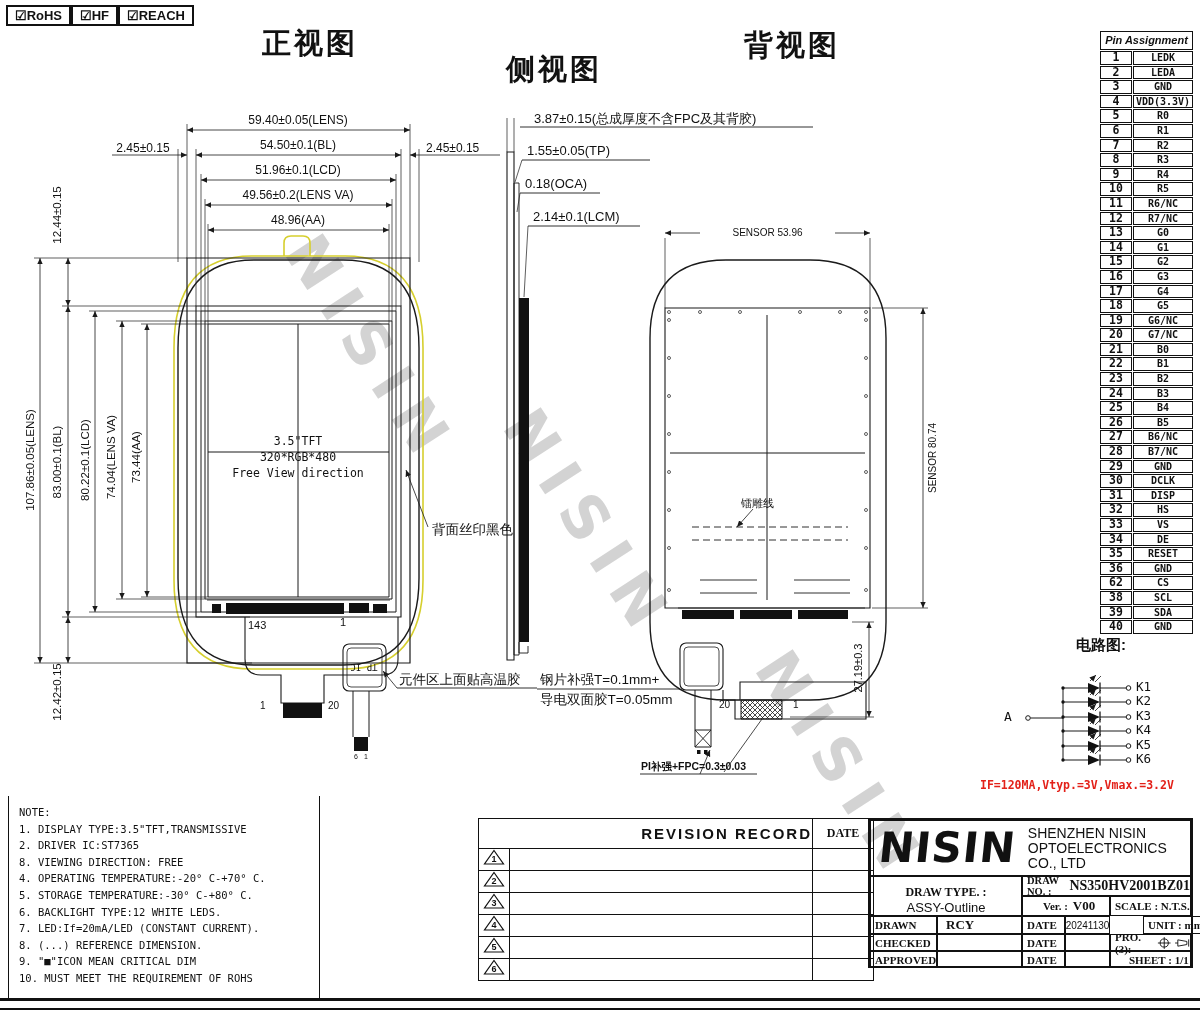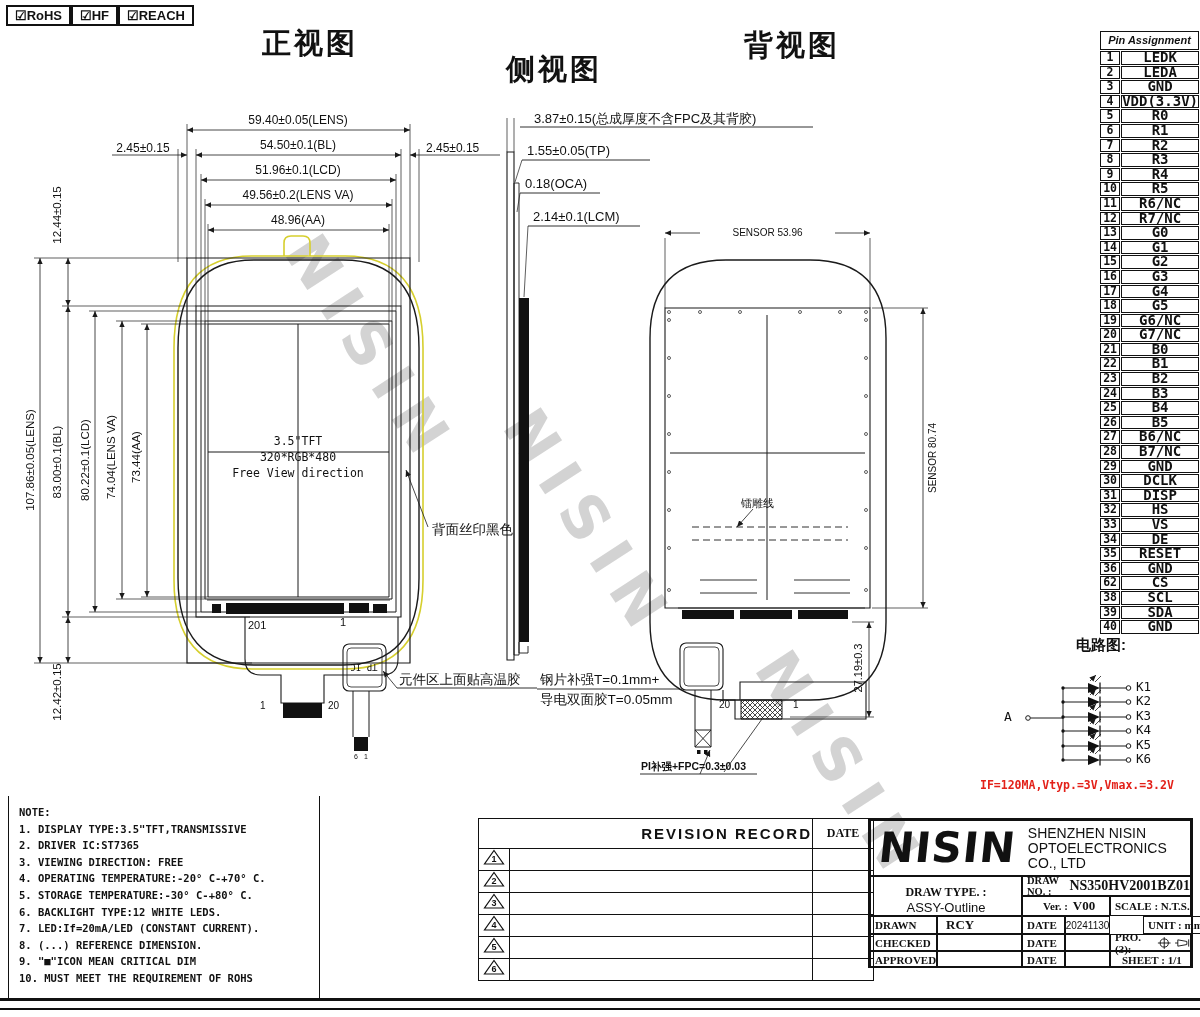--- a/index.html
+++ b/index.html
@@ -15,25 +15,25 @@
   .wm{position:absolute;font-family:"DejaVu Sans",sans-serif;font-weight:700;font-size:60px;
       letter-spacing:14px;color:rgba(175,175,175,.55);transform-origin:left top;transform:rotate(57deg);}
   .badges{position:absolute;left:6px;top:5px;display:flex;}
   .badge{border:2px solid #111;padding:1px 7px;font-weight:bold;font-size:13px;background:#fff;}
   .vtitle{position:absolute;font-size:29px;font-weight:700;letter-spacing:3px;}
   
   .pin-table{position:absolute;left:1099px;top:30px;border-collapse:separate;border-spacing:1.5px;}
   .pin-table td{border:1.4px solid #111;background:#fff;text-align:center;padding:0;line-height:11.6px;height:11.6px;}
   .pin-table .hd{font-style:italic;font-weight:bold;font-size:11px;height:17px;line-height:17px;padding:0 2px;}
   .pin-table .no{width:30px;font-size:11.5px;font-weight:bold;font-family:"DejaVu Sans Mono",monospace;}
-  .pin-table .nm{width:58px;font-size:14px;font-weight:bold;font-family:"DejaVu Sans Mono",monospace;}
+  .pin-table .nm{width:58px;font-size:10px;font-weight:bold;font-family:"DejaVu Sans Mono",monospace;}
   
   .note-block{position:absolute;left:8px;top:796px;width:312px;height:204px;
       border-left:1.5px solid #111;border-right:1.5px solid #111;padding:8px 0 0 10px;box-sizing:border-box;
-      font-family:"DejaVu Sans Mono",monospace;font-size:10.5px;font-weight:bold;line-height:16.6px;}
+      font-family:"DejaVu Sans Mono",monospace;font-size:10.5px;font-weight:normal;line-height:16.6px;}
   
   .rev-table{position:absolute;left:478px;top:818px;border-collapse:collapse;table-layout:fixed;}
   .rev-table td{border:1.6px solid #111;padding:0;background:transparent;}
   .rev-hd{font-family:Liberation Sans, sans-serif;font-weight:bold;font-size:15px;letter-spacing:2px;text-align:right;height:29px;}
   .rev-date{font-family:"Liberation Serif",serif;font-weight:bold;font-size:12px;text-align:center;}
   .rev-mark{height:19px;text-align:center;}
   
   .tb{position:absolute;left:868px;top:818px;width:325px;height:150px;border:2px solid #111;box-sizing:border-box;}
   .cell{position:absolute;border:1px solid #111;box-sizing:border-box;display:flex;align-items:center;}
   .ser{font-family:"Liberation Serif",serif;font-weight:bold;}
@@ -290,21 +290,21 @@
   <div class="lbl rot" style="left:57px;top:462px;font-size:11.5px;">83.00±0.1(BL)</div>
   <div class="lbl rot" style="left:85px;top:460px;font-size:11.5px;">80.22±0.1(LCD)</div>
   <div class="lbl rot" style="left:111px;top:457px;font-size:11.5px;">74.04(LENS VA)</div>
   <div class="lbl rot" style="left:136px;top:457px;font-size:11.5px;">73.44(AA)</div>
   <div class="lbl rot" style="left:57px;top:692px;font-size:11.5px;">12.42±0.15</div>
 
   <div class="lbl c mono" style="left:208px;top:434px;width:180px;font-size:11.5px;">3.5"TFT</div>
   <div class="lbl c mono" style="left:208px;top:450px;width:180px;font-size:11.5px;">320*RGB*480</div>
   <div class="lbl c mono" style="left:208px;top:466px;width:180px;font-size:11.5px;">Free View direction</div>
 
-  <div class="lbl" style="left:248px;top:619px;font-size:11px;">201</div>
+  <div class="lbl" style="left:248px;top:619px;font-size:11px;">143</div>
   <div class="lbl" style="left:340px;top:616px;font-size:11px;">1</div>
   <div class="lbl" style="left:260px;top:700px;font-size:10px;">1</div>
   <div class="lbl" style="left:328px;top:700px;font-size:10px;">20</div>
   <div class="lbl rot180 mono" style="left:364px;top:667px;font-size:9px;">TP IC</div>
   <div class="lbl" style="left:354px;top:753px;font-size:7px;">6</div>
   <div class="lbl" style="left:364px;top:753px;font-size:7px;">1</div>
 
   <div class="lbl" style="left:432px;top:521px;font-size:13.5px;">背面丝印黑色</div>
   <div class="lbl" style="left:399px;top:671px;font-size:13.5px;">元件区上面贴高温胶</div>
 
@@ -504,21 +504,21 @@
       </tr>
       </tbody>
   </table>
 
   <div class="note-block">
     <div>NOTE:</div>
     <div>
 
     <div>1. DISPLAY TYPE:3.5"TFT,TRANSMISSIVE</div>
         <div>2. DRIVER IC:ST7365</div>
-        <div>3. VIEWING DIRECTION: FREE</div>
+        <div>8. VIEWING DIRECTION: FREE</div>
         <div>4. OPERATING TEMPERATURE:-20° C-+70° C.</div>
         <div>5. STORAGE TEMPERATURE:-30° C-+80° C.</div>
         <div>6. BACKLIGHT TYPE:12 WHITE LEDS.</div>
         <div>7. LED:If=20mA/LED (CONSTANT CURRENT).</div>
         <div>8. (...) REFERENCE DIMENSION.</div>
         <div>9. "■"ICON MEAN CRITICAL DIM</div>
         <div>10. MUST MEET THE REQUIREMENT OF ROHS</div>
       </div>
   </div>
 
@@ -627,19 +627,19 @@
       <svg width="36" height="14" viewBox="0 0 36 14" style="margin-left:4px;">
         <circle cx="8" cy="7" r="4.5" fill="none" stroke="#111"></circle>
         <path d="M1,7 L15,7 M8,0.5 L8,13.5" stroke="#111" stroke-width="1"></path>
         <path d="M20,7 L23,7 M23,3.5 L33,5.3 L33,8.7 L23,10.5 Z M35,3 L35,11" fill="none" stroke="#111" stroke-width="1"></path>
       </svg>
     </div>
     <div class="cell ser" style="left:0;top:131px;width:67px;height:17px;padding-left:4px;font-size:11px;">APPROVED</div>
     <div class="cell" style="left:67px;top:131px;width:85px;height:17px;"></div>
     <div class="cell ser" style="left:152px;top:131px;width:43px;height:17px;padding-left:4px;font-size:11px;">DATE</div>
     <div class="cell" style="left:195px;top:131px;width:45px;height:17px;"></div>
-    <div class="cell ser" style="left:240px;top:131px;width:81px;height:17px;padding-left:11px;font-size:11px;">SHEET :  1/1</div>
+    <div class="cell ser" style="left:240px;top:131px;width:81px;height:17px;padding-left:18px;font-size:11px;">SHEET :  1/1</div>
   </div>
 
   <div class="frame-line" style="top:998px;height:2.5px;"></div>
   <div class="frame-line" style="top:1008px;height:1.5px;"></div>
 
 </div>
 
 </body></html>

